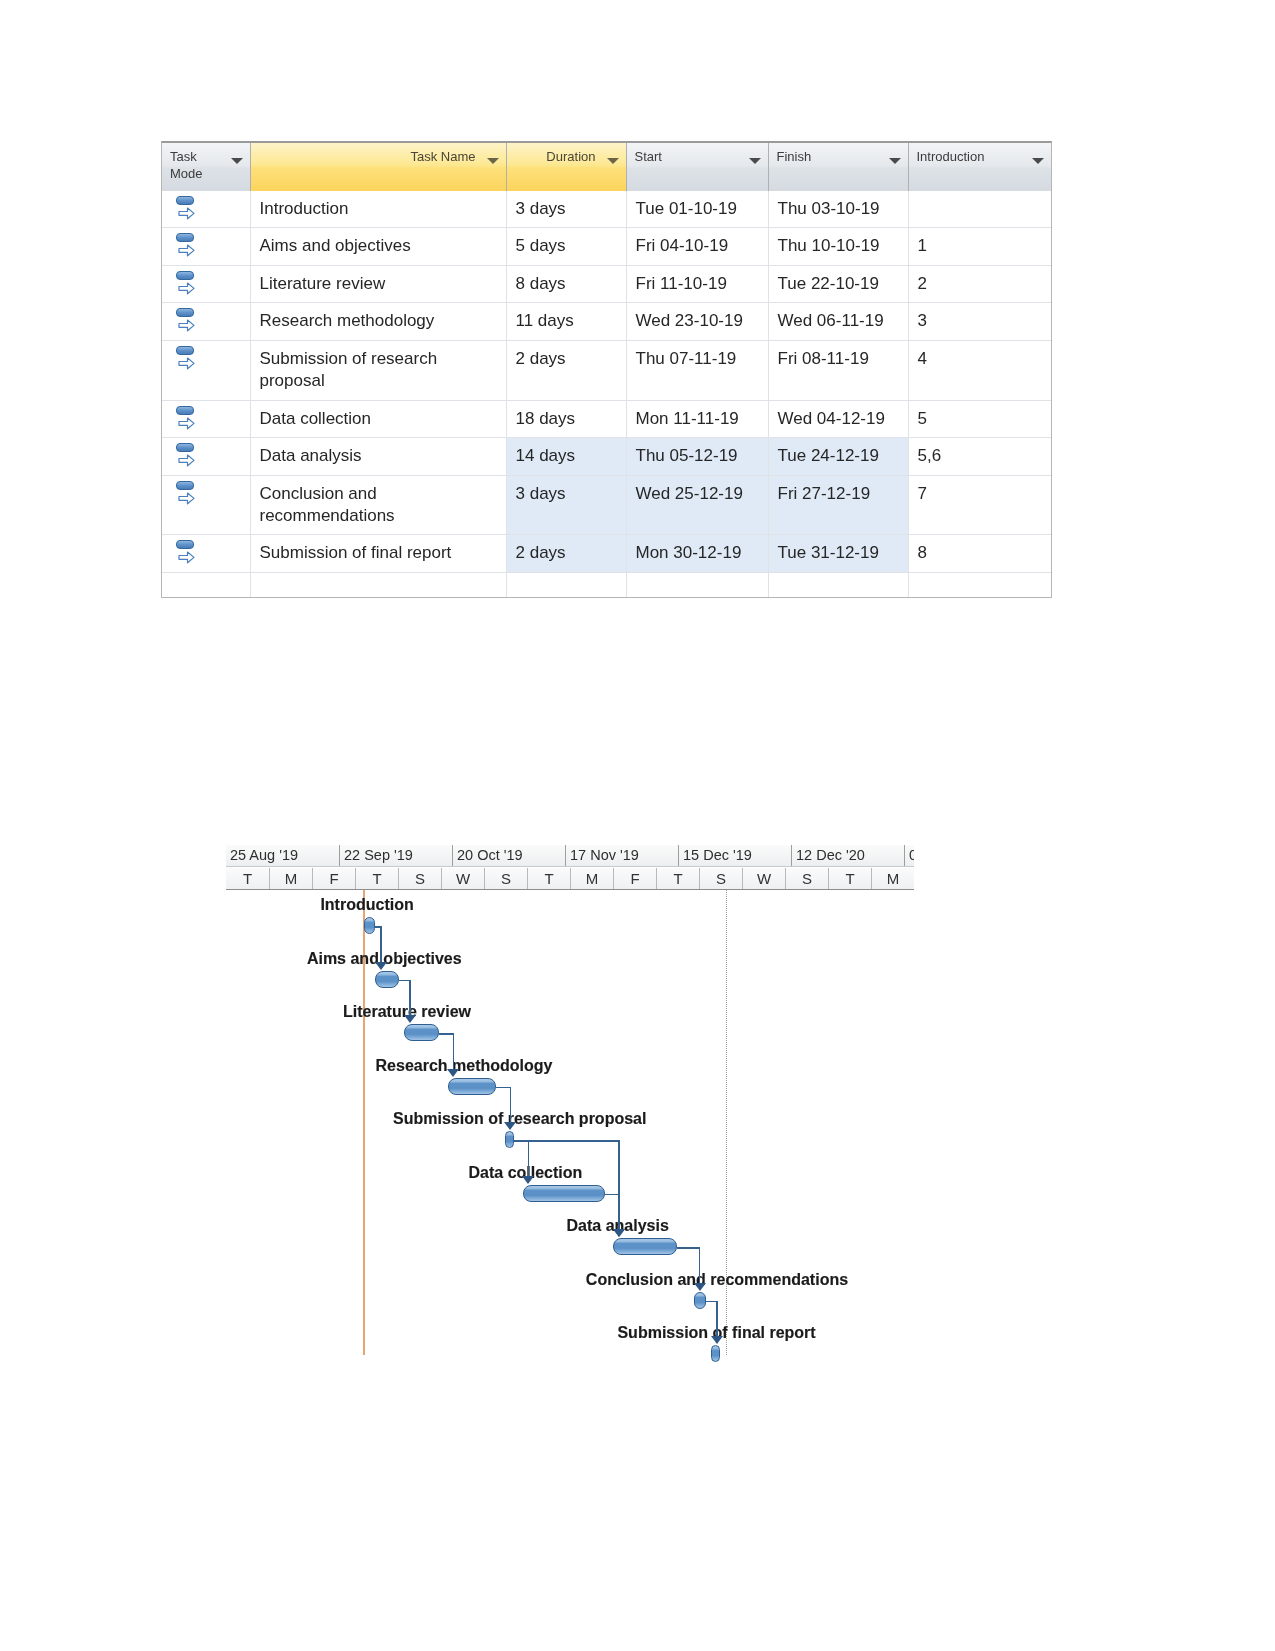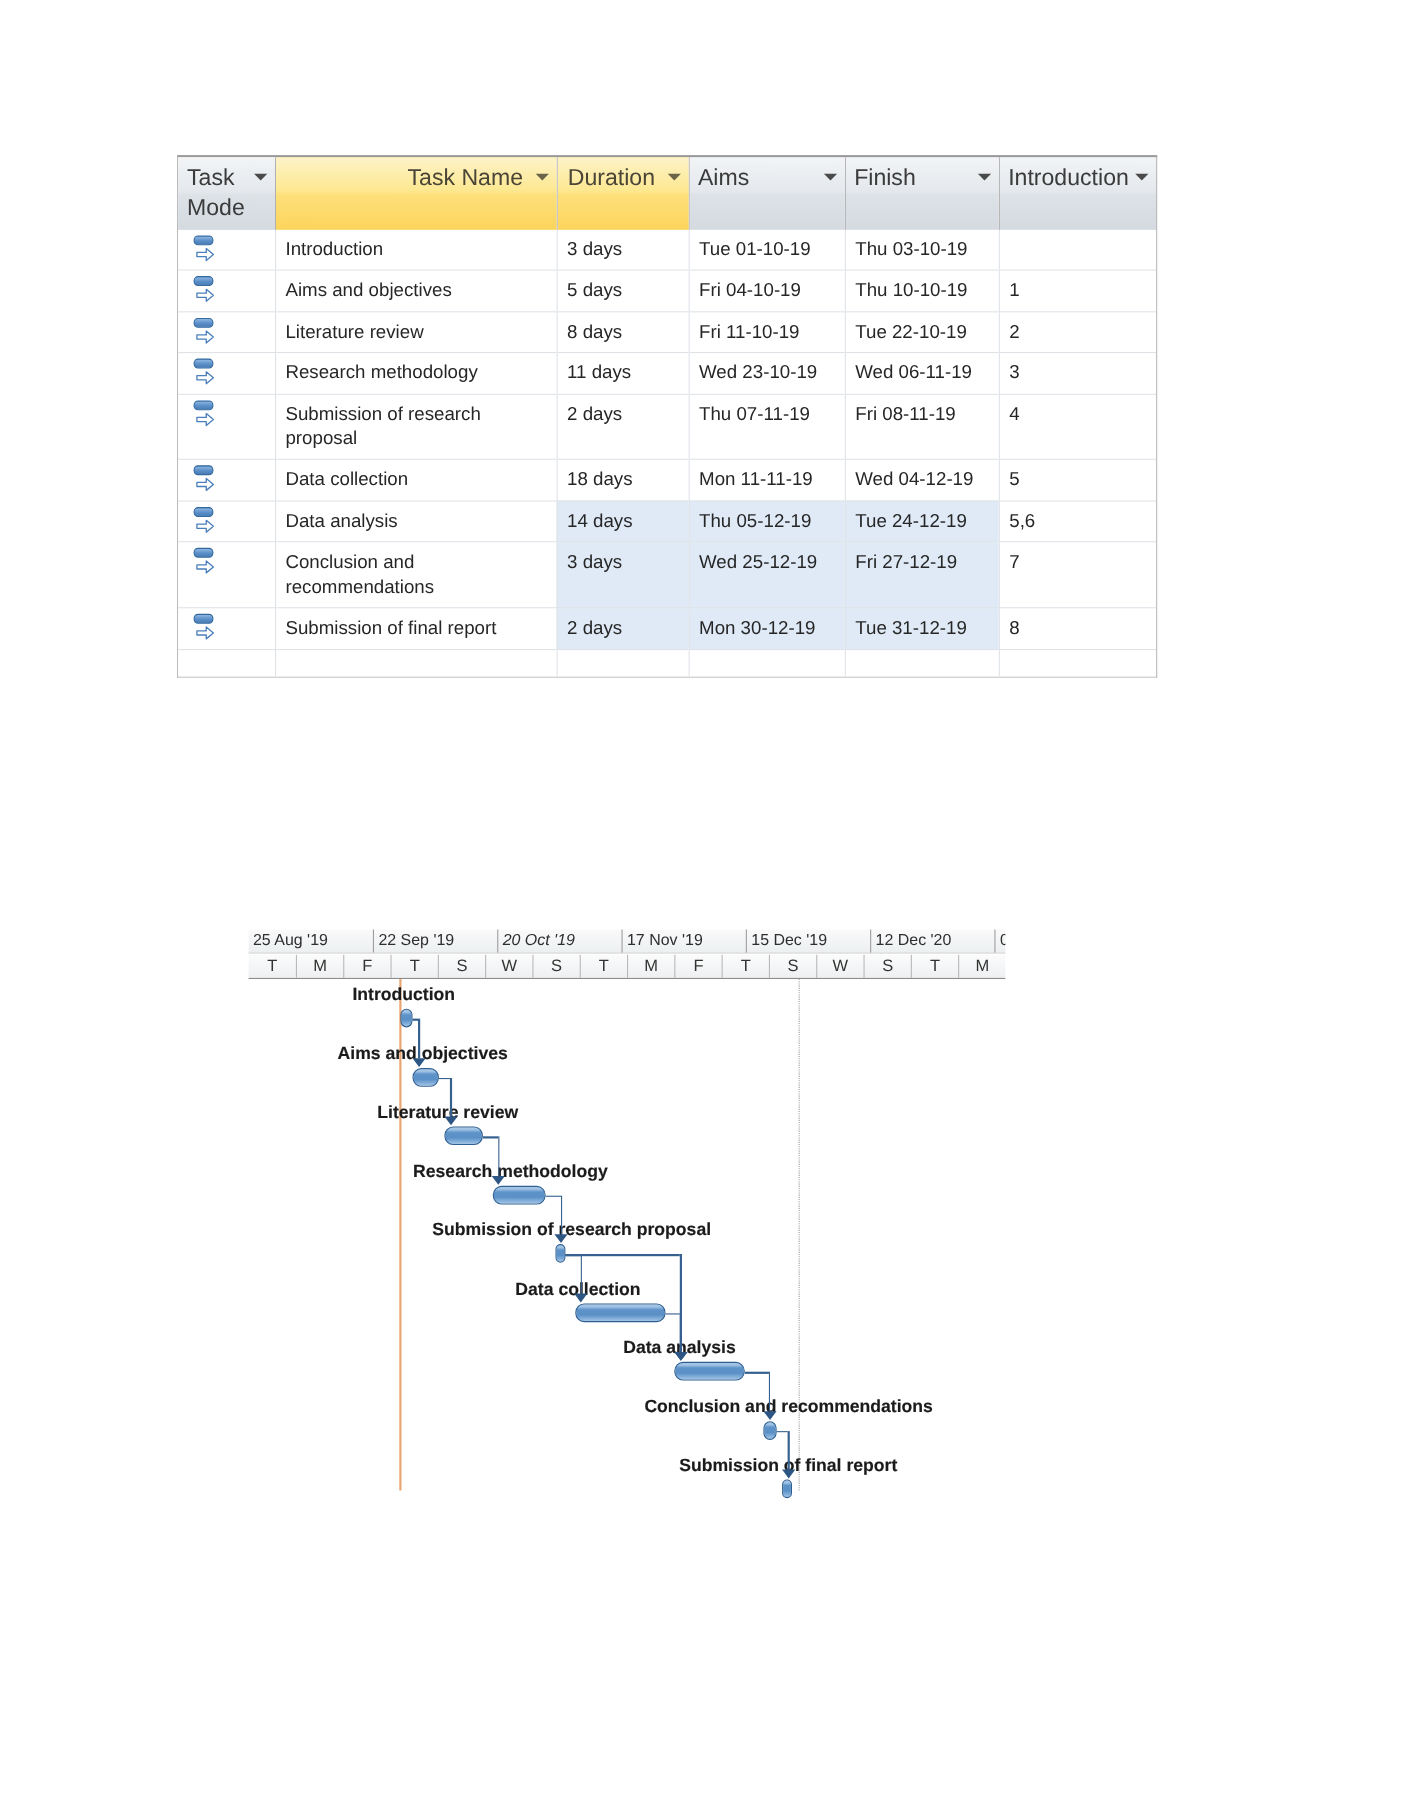--- a/index.html
+++ b/index.html
@@ -34,21 +34,21 @@
   }
   table.grid col.c-mode   { width: 88px; }
   table.grid col.c-name   { width: 256px; }
   table.grid col.c-dur    { width: 120px; }
   table.grid col.c-start  { width: 142px; }
   table.grid col.c-finish { width: 140px; }
   table.grid col.c-pred   { width: 143px; }
 
   table.grid thead th {
     padding: 6px 8px 6px 8px;
-    font-size: 21px;
+    font-size: 13px;
     font-weight: 400;
     color: #3b3b3b;
     text-align: left;
     vertical-align: top;
     height: 48px;
     box-sizing: border-box;
     border-right: 1px solid #b0b0b0;
     position: relative;
     background: linear-gradient(to bottom, #f2f4f6 0%, #e4e8ec 48%, #dde2e7 52%, #d4dae0 100%);
   }
@@ -222,21 +222,21 @@
         </th>
         <th class="hl-yellow">
           <span class="hdr-label">Task Name</span>
           <span class="hdr-arrow"></span>
         </th>
         <th class="hl-yellow">
           <span class="hdr-label">Duration</span>
           <span class="hdr-arrow"></span>
         </th>
         <th>
-          <span class="hdr-label">Aims</span>
+          <span class="hdr-label">Start</span>
           <span class="hdr-arrow"></span>
         </th>
         <th>
           <span class="hdr-label">Finish</span>
           <span class="hdr-arrow"></span>
         </th>
         <th class="last">
           <span class="hdr-label">Introduction</span>
           <span class="hdr-arrow"></span>
         </th>
@@ -387,21 +387,21 @@
           <td class="last"></td>
         </tr>
       </tbody>
   </table>
 </div>
 
 <div class="gantt">
   <div class="tl-months" id="tl-months">
       <div class="m" style="flex-basis: 113px;">25 Aug '19</div>
       <div class="m" style="flex-basis: 113px;">22 Sep '19</div>
-      <div class="m" style="flex-basis: 113px; font-style: italic;">20 Oct '19</div>
+      <div class="m" style="flex-basis: 113px;">20 Oct '19</div>
       <div class="m" style="flex-basis: 113px;">17 Nov '19</div>
       <div class="m" style="flex-basis: 113px;">15 Dec '19</div>
       <div class="m" style="flex-basis: 113px;">12 Dec '20</div>
       <div class="m" style="flex-basis: 10px;">09</div>
     </div>
   <div class="tl-days" id="tl-days">
       <div class="d" style="flex-basis: 43px;">T</div>
       <div class="d" style="flex-basis: 43px;">M</div>
       <div class="d" style="flex-basis: 43px;">F</div>
       <div class="d" style="flex-basis: 43px;">T</div>

